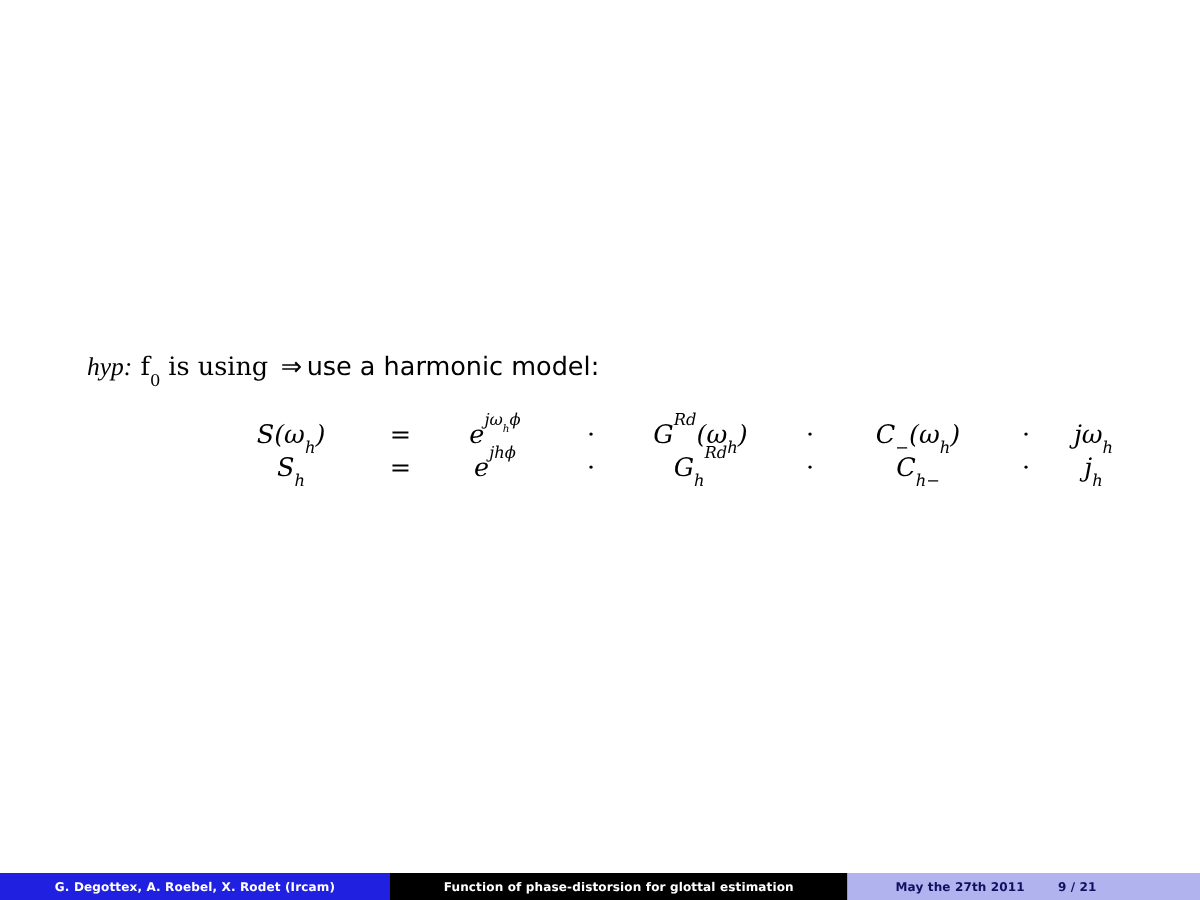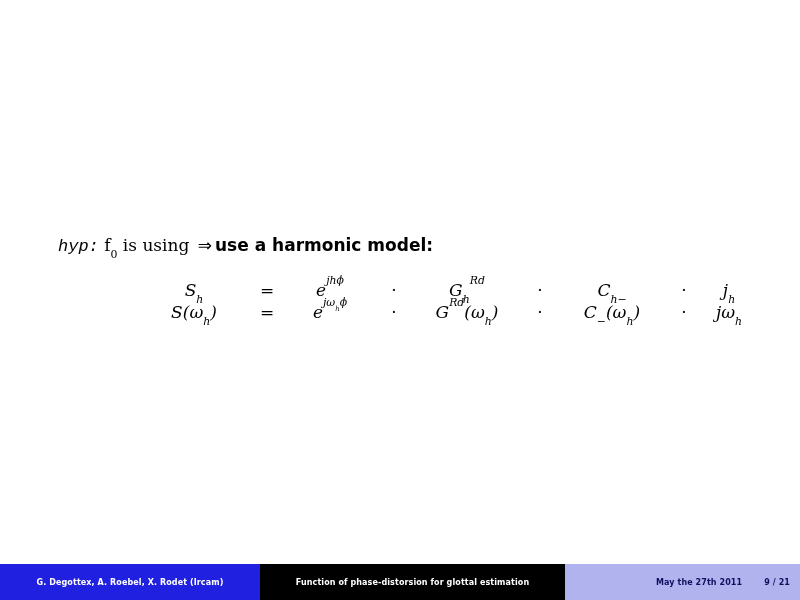--- a/index.html
+++ b/index.html
@@ -48,27 +48,27 @@
     position: absolute;
     left: 58px;
     top: 234px;
     font-size: 17px;
     line-height: 22px;
     color: #000000;
     white-space: nowrap;
   }
   .hyp-label {
     font-style: italic;
-    font-family: Liberation Mono, monospace;
+    font-family: Liberation Serif, serif;
   }
   .hyp-mid {
     font-family: "DejaVu Serif", serif;
   }
   .hyp-strong {
-    font-weight: bold;
+    font-weight: normal;
     font-family: "DejaVu Sans", sans-serif;
   }
   .arrow {
     font-family: "DejaVu Sans", sans-serif;
     padding: 0 3px;
   }
 
   sub, sup {
     font-size: 64%;
     line-height: 0;
@@ -116,21 +116,21 @@
     font-family: "DejaVu Serif", serif;
     white-space: nowrap;
   }
 
   
   .footer {
     position: absolute;
     left: 0;
     bottom: 0;
     width: 800px;
-    height: 36px;
+    height: 18px;
     display: flex;
     align-items: stretch;
     font-size: 8px;
     font-family: "DejaVu Sans", sans-serif;
   }
   .foot-seg {
     display: flex;
     align-items: center;
     justify-content: center;
     color: #ffffff;
@@ -144,64 +144,65 @@
     background: #2020e0;
   }
   .foot-title {
     width: 305px;
     background: #000000;
   }
   .foot-meta {
     width: 235px;
     background: #b0b3ee;
     color: #101060;
-    justify-content: flex-end;
+    justify-content: flex-start;
     padding-right: 10px;
     box-sizing: border-box;
     gap: 22px;
+    padding-left: 32px;
   }
   .foot-date { display: inline-block; }
   .foot-page { display: inline-block; }
 </style>
 </head>
 <body>
 
 <div class="slide">
 
 
   <div class="body-area">
 
     <div class="hyp-line">
       <span class="hyp-label">hyp:</span><span class="hyp-mid">&nbsp;</span><span class="hyp-mid">f</span><sub class="hyp-mid">0</sub><span class="hyp-mid"> is using </span><span class="arrow">⇒</span><span class="hyp-strong">use a harmonic model:</span>
     </div>
 
     <div class="equations">
       <table class="eq-table">
         <tbody>
             <tr>
+          <td class="col-lhs"><span>S</span><span>(ω</span><sub>h</sub><span>)</span></td>
+          <td class="col-eq">=</td>
+          <td class="col-exp"><span>e</span><sup><span>jω</span><sub>h</sub><span>ϕ</span></sup></td>
+          <td class="col-dot">·</td>
+          <td class="col-g"><span>G</span><sup>Rd</sup><span>(ω</span><sub>h</sub><span>)</span></td>
+          <td class="col-dot">·</td>
+          <td class="col-c"><span>C</span><sub>−</sub><span>(ω</span><sub>h</sub><span>)</span></td>
+          <td class="col-dot">·</td>
+          <td class="col-j"><span>jω</span><sub>h</sub></td>
+        </tr>
+        <tr>
           <td class="col-lhs"><span>S</span><span></span><sub>h</sub><span></span></td>
           <td class="col-eq">=</td>
           <td class="col-exp"><span>e</span><sup><span>jh</span><span>ϕ</span></sup></td>
           <td class="col-dot">·</td>
           <td class="col-g"><span>G</span><sub>h</sub><sup>Rd</sup></td>
           <td class="col-dot">·</td>
           <td class="col-c"><span>C</span><sub>h−</sub></td>
           <td class="col-dot">·</td>
           <td class="col-j"><span>j</span><sub>h</sub></td>
-        </tr>
-        <tr>
-          <td class="col-lhs"><span>S</span><span>(ω</span><sub>h</sub><span>)</span></td>
-          <td class="col-eq">=</td>
-          <td class="col-exp"><span>e</span><sup><span>jω</span><sub>h</sub><span>ϕ</span></sup></td>
-          <td class="col-dot">·</td>
-          <td class="col-g"><span>G</span><sup>Rd</sup><span>(ω</span><sub>h</sub><span>)</span></td>
-          <td class="col-dot">·</td>
-          <td class="col-c"><span>C</span><sub>−</sub><span>(ω</span><sub>h</sub><span>)</span></td>
-          <td class="col-dot">·</td>
-          <td class="col-j"><span>jω</span><sub>h</sub></td>
         </tr>
       </tbody>
         </table>
     </div>
 
 
   </div>
 
   <div class="footer">
     <div class="foot-seg foot-authors">G. Degottex, A. Roebel, X. Rodet (Ircam)</div>

